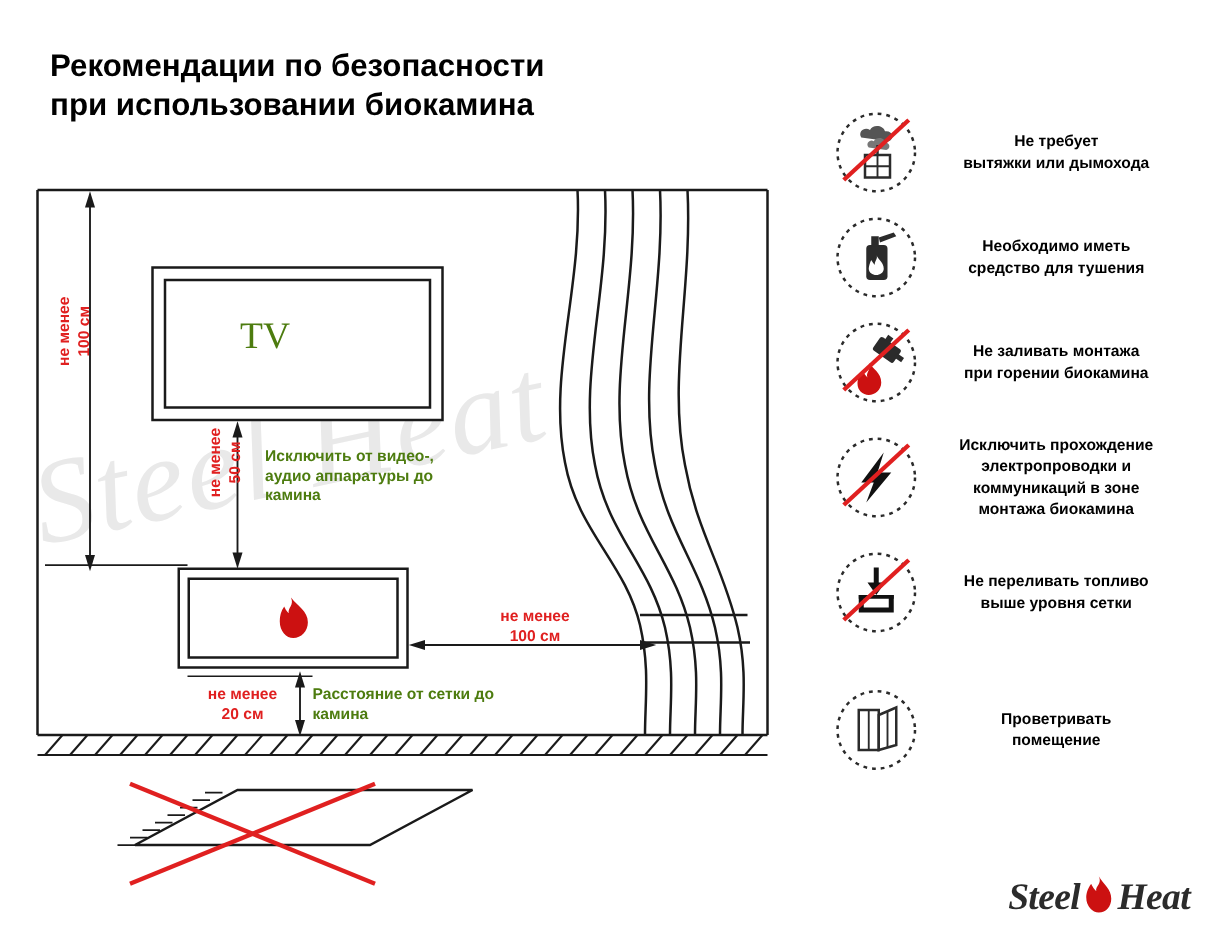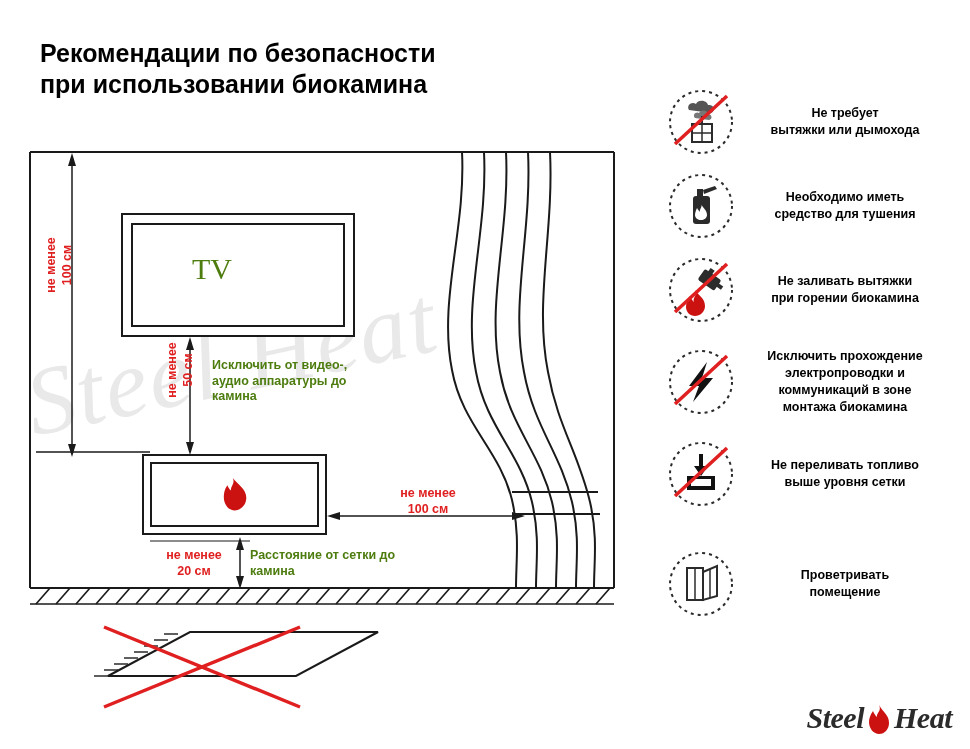--- a/index.html
+++ b/index.html
@@ -109,21 +109,21 @@
     text-align: center;
     padding-right: 22px;
   }
 
   
   .logo {
     position: absolute;
     right: 18px;
     bottom: 14px;
     display: flex;
-    align-items: flex-end;
+    align-items: flex-start;
     z-index: 3;
   }
   .logo .w1, .logo .w2 {
     font-family: "Liberation Serif", serif;
     font-weight: bold;
     font-style: italic;
     font-size: 30px;
     color: #2b2b2b;
     letter-spacing: -0.5px;
   }
@@ -341,21 +341,21 @@
             <rect x="52" y="22" width="7" height="4" fill="#2b2b2b"></rect>
             <rect x="38" y="14" width="5" height="5" fill="#2b2b2b"></rect>
           </g>
 
           <path d="M30 36 C33 41 27 44 29 48 C26 45 25 42 25 42 C22 46 21 50 21 53 C21 58 25 62 30 62 C35 62 40 58 40 52 C40 44 33 41 30 36 Z" fill="#cc1111"></path>
 
           <line x1="10" y1="58" x2="62" y2="10" stroke="#e02020" stroke-width="3.5"></line>
         </svg>
       </div>
       <div class="rtext">
-        <span>Не заливать вытяжки</span><br>
+        <span>Не заливать монтажа</span><br>
         <span>при горении биокамина</span>
       </div>
     </div>
 
     <div class="rule" style="height:100px">
       <div class="icon-wrap">
         <svg width="72" height="72" viewBox="0 0 72 72">
           <circle cx="36" cy="36" r="31" fill="none" stroke="#2b2b2b" stroke-width="2" stroke-dasharray="3,4"></circle>
           <polygon points="42,16 24,40 34,40 28,56 48,32 37,32" fill="#111"></polygon>
           <line x1="10" y1="58" x2="62" y2="10" stroke="#e02020" stroke-width="3.5"></line>

